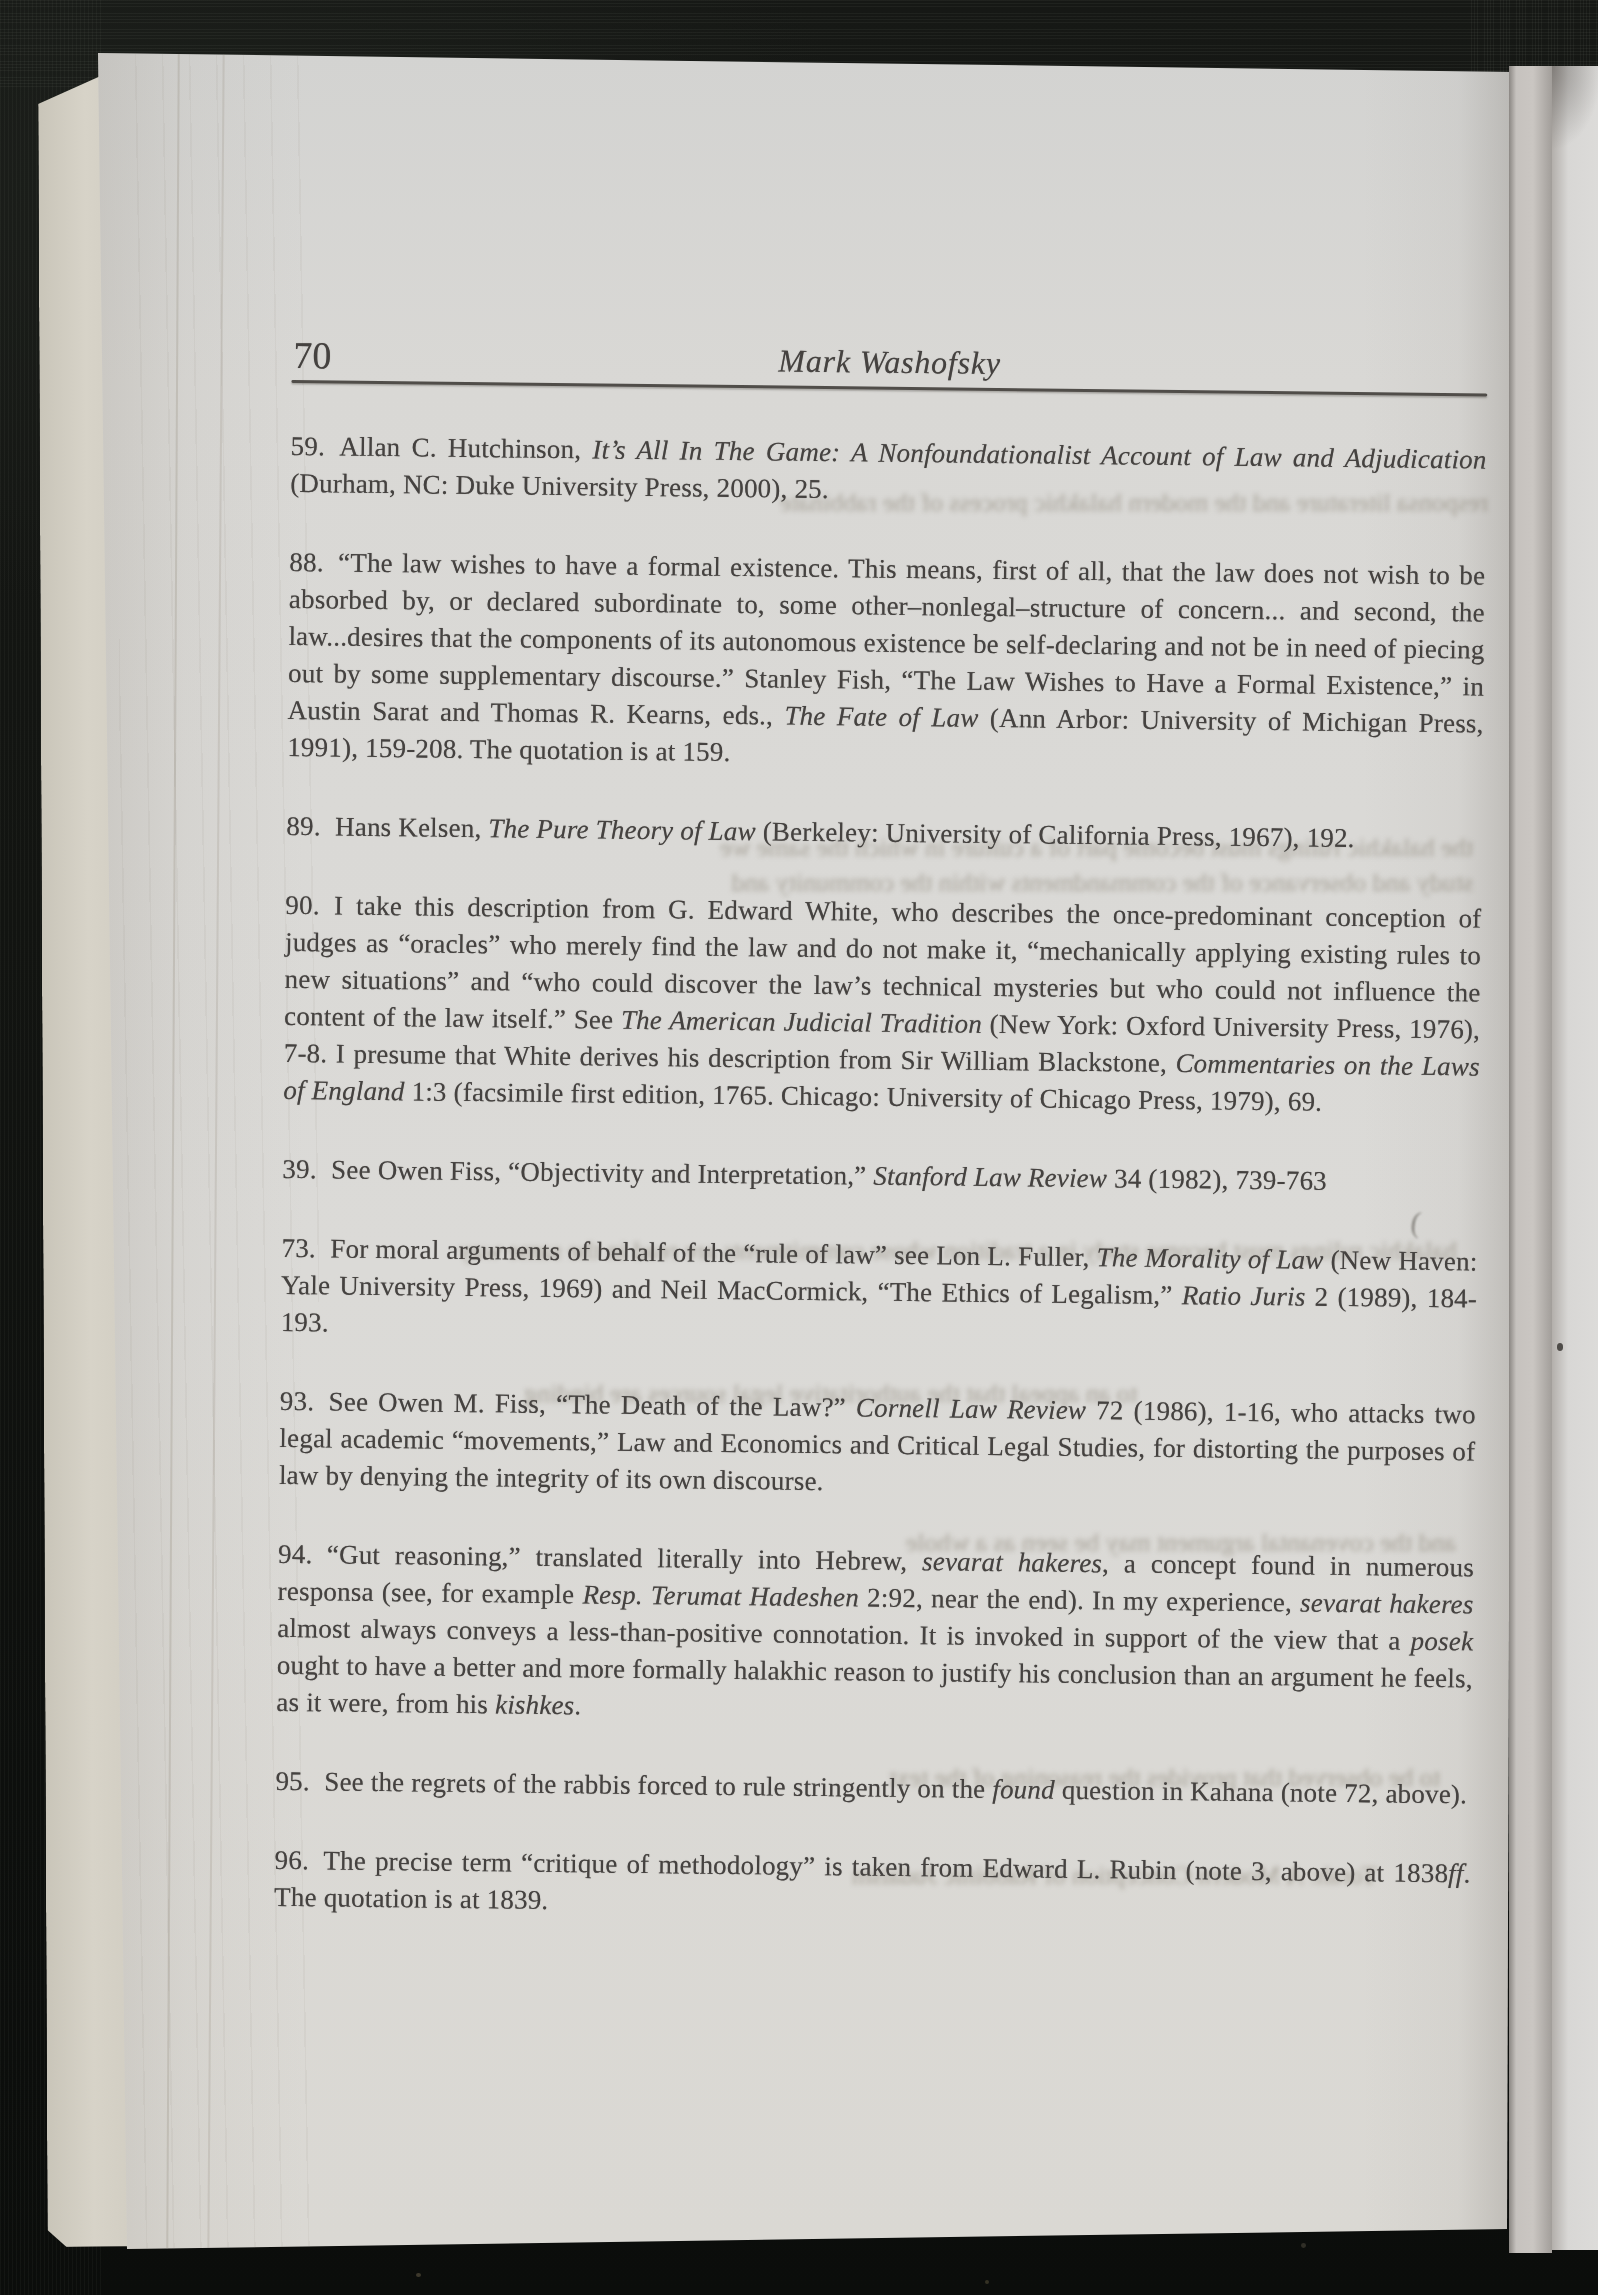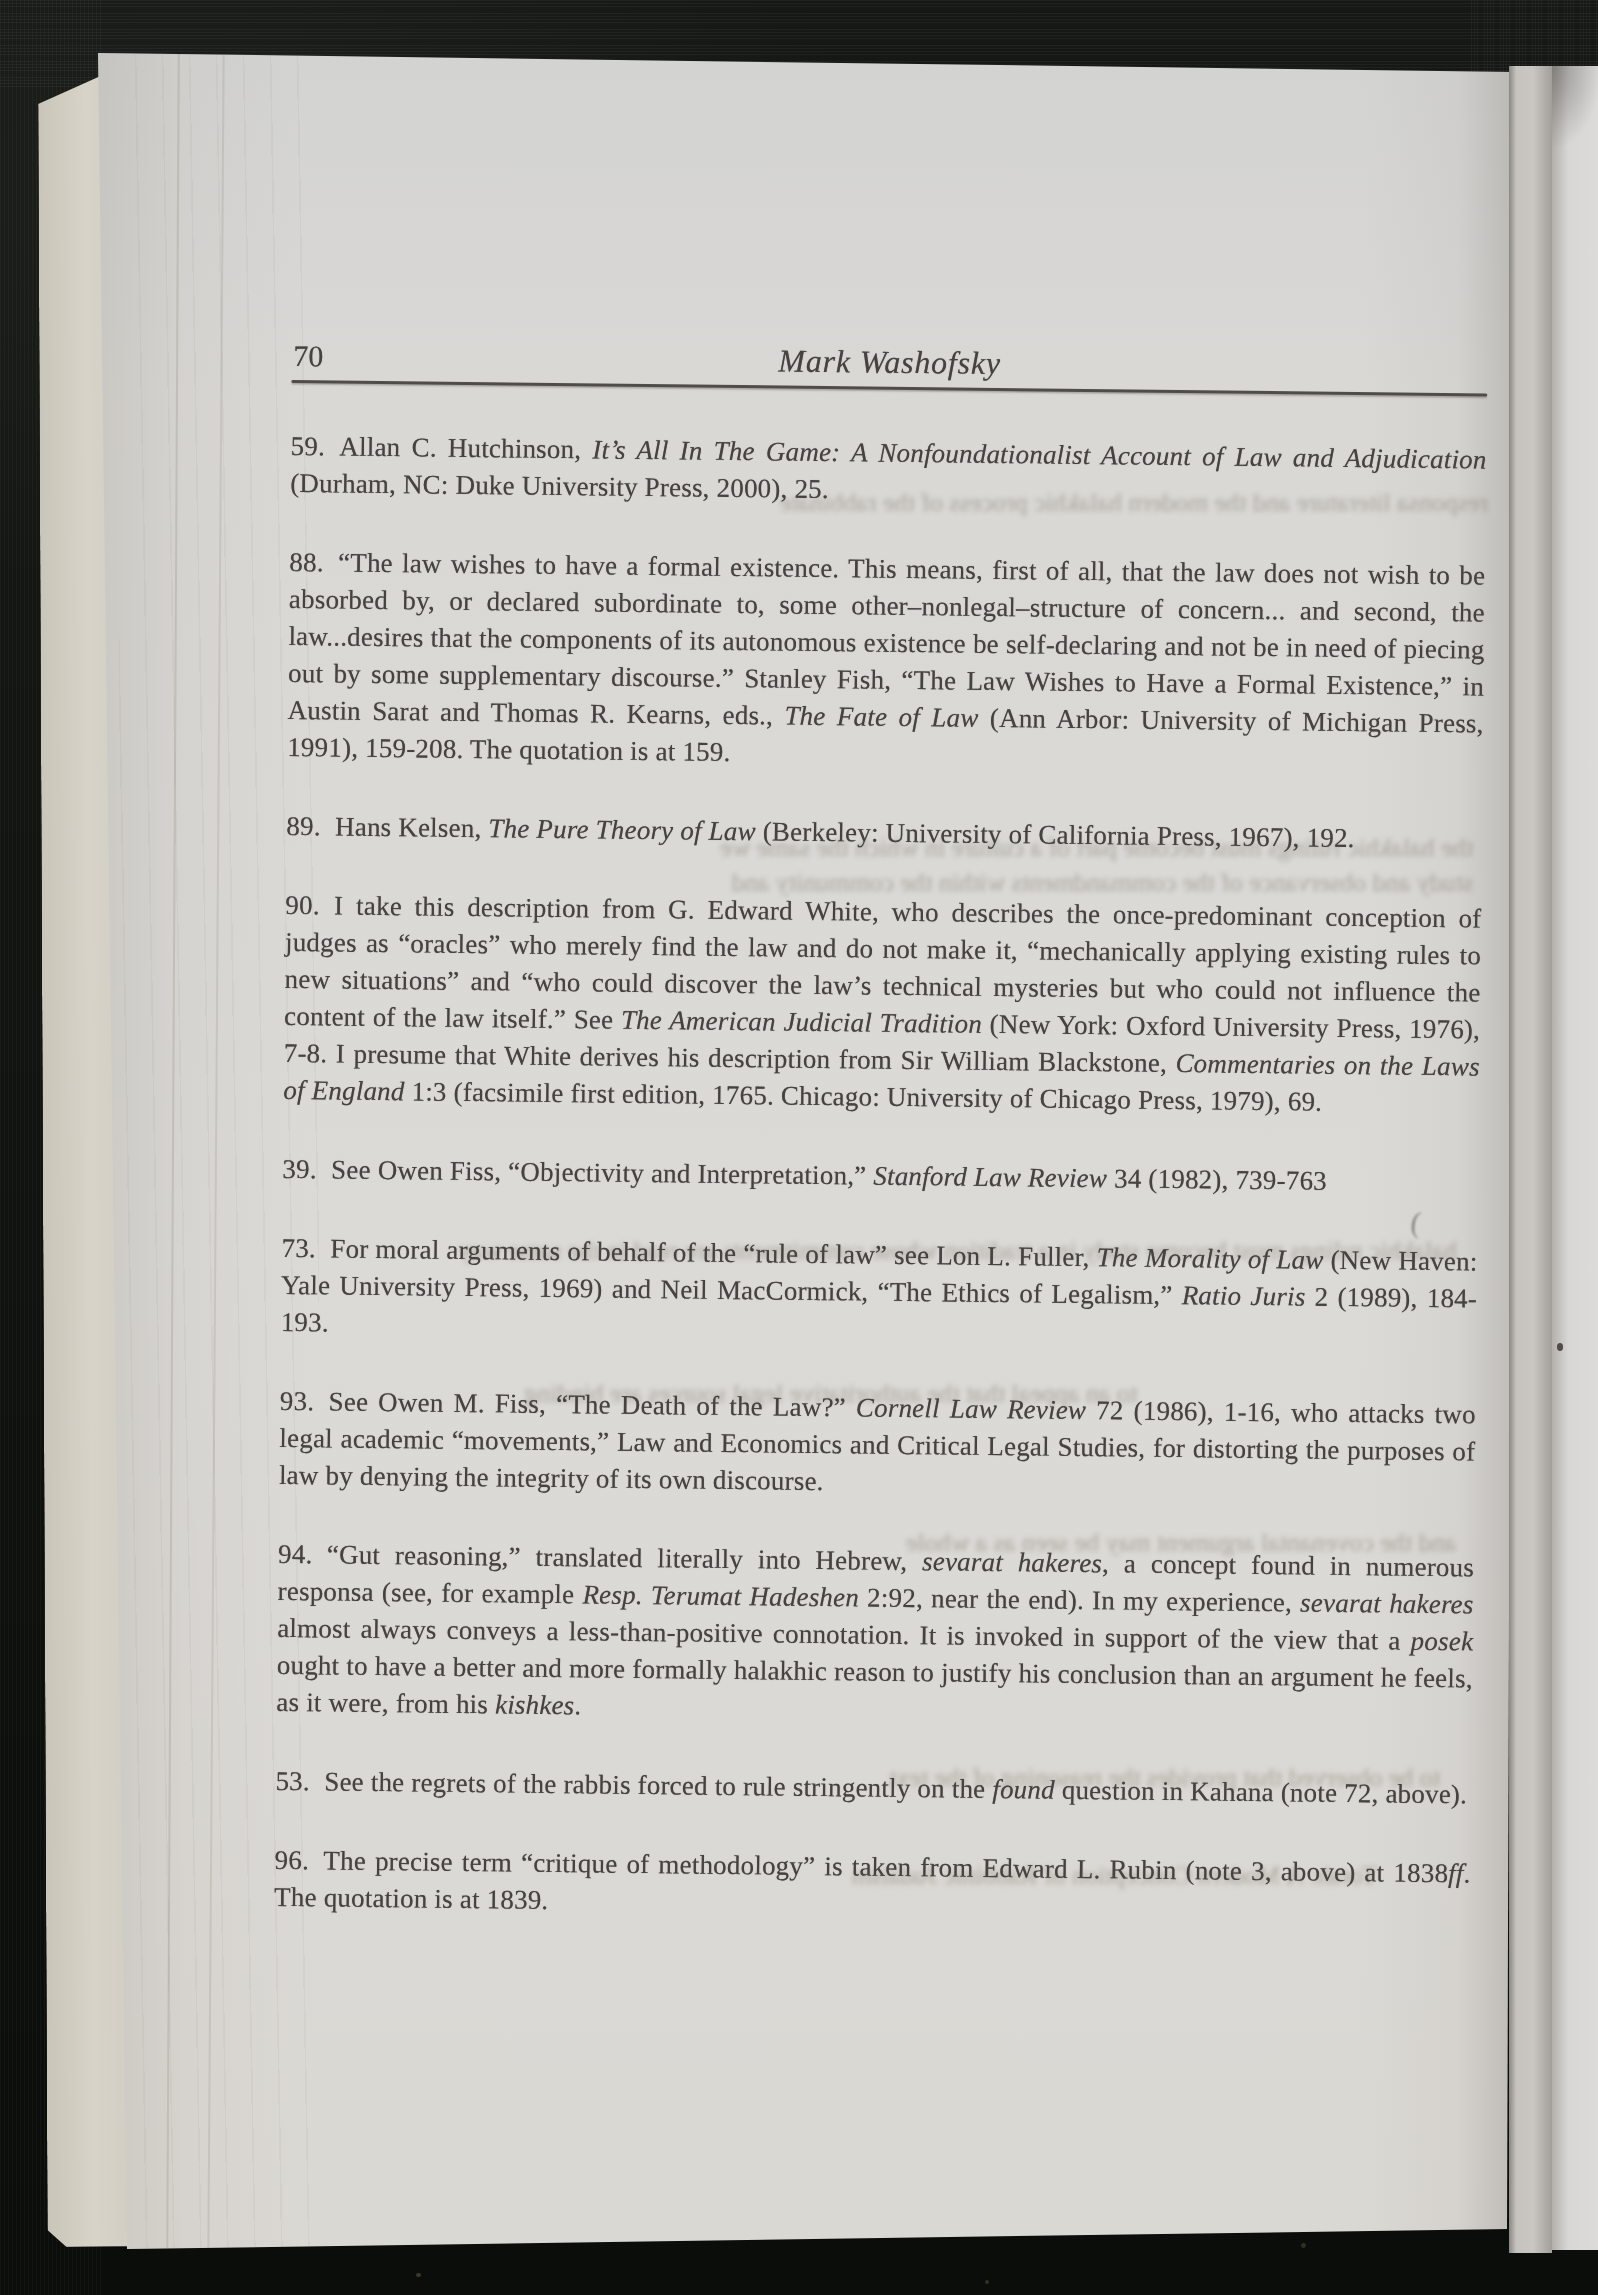--- a/index.html
+++ b/index.html
@@ -58,21 +58,21 @@
   }
 
   
   .content{
     position:absolute;left:194px;top:276px;width:1196px;
     transform:rotate(0.65deg);transform-origin:0 0;
     color:#454240;font-size:27px;line-height:37px;letter-spacing:0.2px;
     text-shadow:0 0 0.8px rgba(69,66,62,0.6);
   }
   .header{position:relative;height:43px;}
-  .pagenum{position:absolute;left:1.6px;bottom:-1.6px;font-size:30px;}
+  .pagenum{position:absolute;left:1.6px;bottom:-1.6px;font-size:38px;}
   .runhead{position:absolute;left:0;right:0;bottom:-1.6px;text-align:center;font-style:italic;font-size:32px;letter-spacing:0.8px;}
   .rule{margin-top:8px;height:3.2px;background:#504d49;border-radius:1.6px;
     box-shadow:0 1.6px 1.6px rgba(80,77,73,0.35);}
   .notes{margin-top:45px;}
   .note{margin:0 0 42px 0;text-align:justify;}
   .note:last-child{margin-bottom:0;}
   .nn{padding-right:14.4px;}
   .note i{font-style:italic;}
 
   
@@ -131,21 +131,21 @@
       <div class="rule"></div>
       <div class="notes">
           <p class="note"><span class="nn">59.</span><span>Allan C. Hutchinson, </span><i>It’s All In The Game: A Nonfoundationalist Account of Law and Adjudication</i><span> (Durham, NC: Duke University Press, 2000), 25.</span></p>
           <p class="note"><span class="nn">88.</span><span>“The law wishes to have a formal existence. This means, first of all, that the law does not wish to be absorbed by, or declared subordinate to, some other–nonlegal–structure of concern... and second, the law...desires that the components of its autonomous existence be self-declaring and not be in need of piecing out by some supplementary discourse.” Stanley Fish, “The Law Wishes to Have a Formal Existence,” in Austin Sarat and Thomas R. Kearns, eds., </span><i>The Fate of Law</i><span> (Ann Arbor: University of Michigan Press, 1991), 159-208. The quotation is at 159.</span></p>
           <p class="note"><span class="nn">89.</span><span>Hans Kelsen, </span><i>The Pure Theory of Law</i><span> (Berkeley: University of California Press, 1967), 192.</span></p>
           <p class="note"><span class="nn">90.</span><span>I take this description from G. Edward White, who describes the once-predominant conception of judges as “oracles” who merely find the law and do not make it, “mechanically applying existing rules to new situations” and “who could discover the law’s technical mysteries but who could not influence the content of the law itself.” See </span><i>The American Judicial Tradition</i><span> (New York: Oxford University Press, 1976), 7-8. I presume that White derives his description from Sir William Blackstone, </span><i>Commentaries on the Laws of England</i><span> 1:3 (facsimile first edition, 1765. Chicago: University of Chicago Press, 1979), 69.</span></p>
           <p class="note"><span class="nn">39.</span><span>See Owen Fiss, “Objectivity and Interpretation,” </span><i>Stanford Law Review</i><span> 34 (1982), 739-763</span></p>
           <p class="note"><span class="nn">73.</span><span>For moral arguments of behalf of the “rule of law” see Lon L. Fuller, </span><i>The Morality of Law</i><span> (New Haven: Yale University Press, 1969) and Neil MacCormick, “The Ethics of Legalism,” </span><i>Ratio Juris</i><span> 2 (1989), 184-193.</span></p>
           <p class="note"><span class="nn">93.</span><span>See Owen M. Fiss, “The Death of the Law?” </span><i>Cornell Law Review</i><span> 72 (1986), 1-16, who attacks two legal academic “movements,” Law and Economics and Critical Legal Studies, for distorting the purposes of law by denying the integrity of its own discourse.</span></p>
           <p class="note"><span class="nn">94.</span><span>“Gut reasoning,” translated literally into Hebrew, </span><i>sevarat hakeres</i><span>, a concept found in numerous responsa (see, for example </span><i>Resp. Terumat Hadeshen</i><span> 2:92, near the end). In my experience, </span><i>sevarat hakeres</i><span> almost always conveys a less-than-positive connotation. It is invoked in support of the view that a </span><i>posek</i><span> ought to have a better and more formally halakhic reason to justify his conclusion than an argument he feels, as it were, from his </span><i>kishkes</i><span>.</span></p>
-          <p class="note"><span class="nn">53.</span><span>See the regrets of the rabbis forced to rule stringently on the </span><i>found</i><span> question in Kahana (note 72, above).</span></p>
+          <p class="note"><span class="nn">95.</span><span>See the regrets of the rabbis forced to rule stringently on the </span><i>found</i><span> question in Kahana (note 72, above).</span></p>
           <p class="note"><span class="nn">96.</span><span>The precise term “critique of methodology” is taken from Edward L. Rubin (note 3, above) at 1838</span><i>ff</i><span>. The quotation is at 1839.</span></p>
         </div>
     </div>
   </div>
 
   <div class="gutter"></div>
   <div class="facing"></div>
 
   <div class="speck sp-gutter"></div>
   <div class="speck sp-b1"></div>

